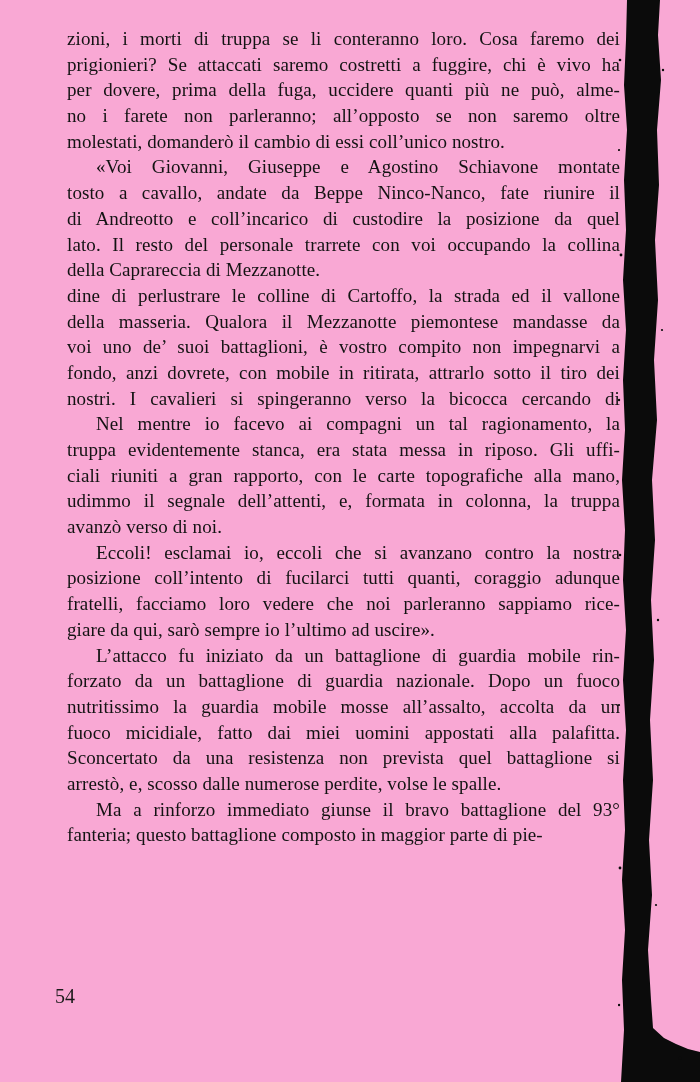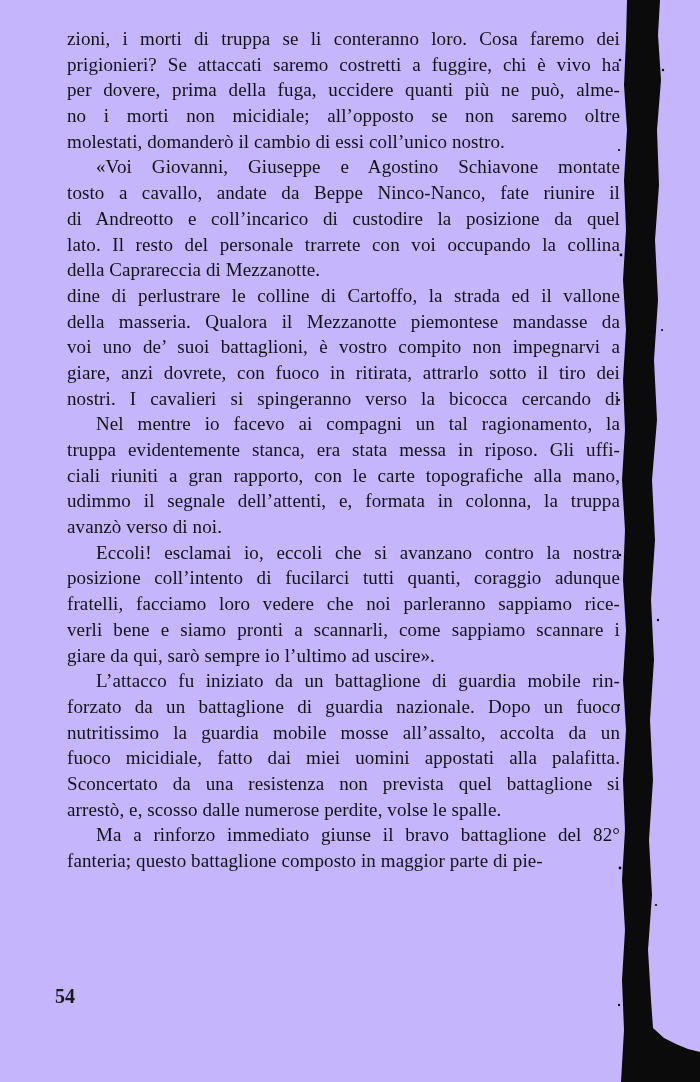--- a/index.html
+++ b/index.html
@@ -10,21 +10,21 @@
     width: 700px;
     height: 1082px;
     position: relative;
     overflow: hidden;
     background: #fdfdfc;
     font-family: "Liberation Serif", "DejaVu Serif", serif;
   }
   .page {
     position: absolute;
     inset: 0;
-    background: #c4b5fd;
+    background: #f9a8d4;
   }
   .text-block {
     position: absolute;
     left: 67px;
     top: 26px;
     width: 553px;
     color: #131313;
     font-size: 19px;
     line-height: 25.7px;
     letter-spacing: 0.1px;
@@ -45,81 +45,79 @@
   }
   .line.indent {
     padding-left: 29px;
   }
   .page-number {
     position: absolute;
     left: 55px;
     top: 985px;
     color: #1a1a1a;
     font-size: 20px;
-    font-weight: bold;
   }
   .scan-edge {
     position: absolute;
     left: 618px;
     top: 0;
     width: 82px;
     height: 1082px;
   }
 </style>
 </head>
 <body>
 
 <div class="page">
 
   <div class="text-block" id="text-block">
       <div class="para">
         <div class="line">zioni, i morti di truppa se li conteranno loro. Cosa faremo dei</div>
         <div class="line">prigionieri? Se attaccati saremo costretti a fuggire, chi è vivo ha</div>
         <div class="line">per dovere, prima della fuga, uccidere quanti più ne può, alme-</div>
-        <div class="line">no i morti non micidiale; all’opposto se non saremo oltre</div>
+        <div class="line">no i farete non parleranno; all’opposto se non saremo oltre</div>
         <div class="line last">molestati, domanderò il cambio di essi coll’unico nostro.</div>
       </div>
       <div class="para">
         <div class="line indent">«Voi Giovanni, Giuseppe e Agostino Schiavone montate</div>
         <div class="line">tosto a cavallo, andate da Beppe Ninco-Nanco, fate riunire il</div>
         <div class="line">di Andreotto e coll’incarico di custodire la posizione da quel</div>
         <div class="line">lato. Il resto del personale trarrete con voi occupando la collina</div>
         <div class="line last">della Caprareccia di Mezzanotte.</div>
       </div>
       <div class="para">
         <div class="line">dine di perlustrare le colline di Cartoffo, la strada ed il vallone</div>
         <div class="line">della masseria. Qualora il Mezzanotte piemontese mandasse da</div>
         <div class="line">voi uno de’ suoi battaglioni, è vostro compito non impegnarvi a</div>
-        <div class="line">giare, anzi dovrete, con fuoco in ritirata, attrarlo sotto il tiro dei</div>
+        <div class="line">fondo, anzi dovrete, con mobile in ritirata, attrarlo sotto il tiro dei</div>
         <div class="line">nostri. I cavalieri si spingeranno verso la bicocca cercando di</div>
       </div>
       <div class="para">
         <div class="line indent">Nel mentre io facevo ai compagni un tal ragionamento, la</div>
         <div class="line">truppa evidentemente stanca, era stata messa in riposo. Gli uffi-</div>
         <div class="line">ciali riuniti a gran rapporto, con le carte topografiche alla mano,</div>
         <div class="line">udimmo il segnale dell’attenti, e, formata in colonna, la truppa</div>
         <div class="line last">avanzò verso di noi.</div>
       </div>
       <div class="para">
         <div class="line indent">Eccoli! esclamai io, eccoli che si avanzano contro la nostra</div>
         <div class="line">posizione coll’intento di fucilarci tutti quanti, coraggio adunque</div>
         <div class="line">fratelli, facciamo loro vedere che noi parleranno sappiamo rice-</div>
-        <div class="line">verli bene e siamo pronti a scannarli, come sappiamo scannare i</div>
         <div class="line last">giare da qui, sarò sempre io l’ultimo ad uscire».</div>
       </div>
       <div class="para">
         <div class="line indent">L’attacco fu iniziato da un battaglione di guardia mobile rin-</div>
         <div class="line">forzato da un battaglione di guardia nazionale. Dopo un fuoco</div>
         <div class="line">nutritissimo la guardia mobile mosse all’assalto, accolta da un</div>
         <div class="line">fuoco micidiale, fatto dai miei uomini appostati alla palafitta.</div>
         <div class="line">Sconcertato da una resistenza non prevista quel battaglione si</div>
         <div class="line last">arrestò, e, scosso dalle numerose perdite, volse le spalle.</div>
       </div>
       <div class="para">
-        <div class="line indent">Ma a rinforzo immediato giunse il bravo battaglione del 82°</div>
+        <div class="line indent">Ma a rinforzo immediato giunse il bravo battaglione del 93°</div>
         <div class="line last">fanteria; questo battaglione composto in maggior parte di pie-</div>
       </div>
     </div>
 
   <div class="page-number">54</div>
 
   <svg class="scan-edge" viewBox="0 0 82 1082" preserveAspectRatio="none" xmlns="http://www.w3.org/2000/svg">
     <path fill="#0b0b0b" d="
       M 9 0
       L 42 0

